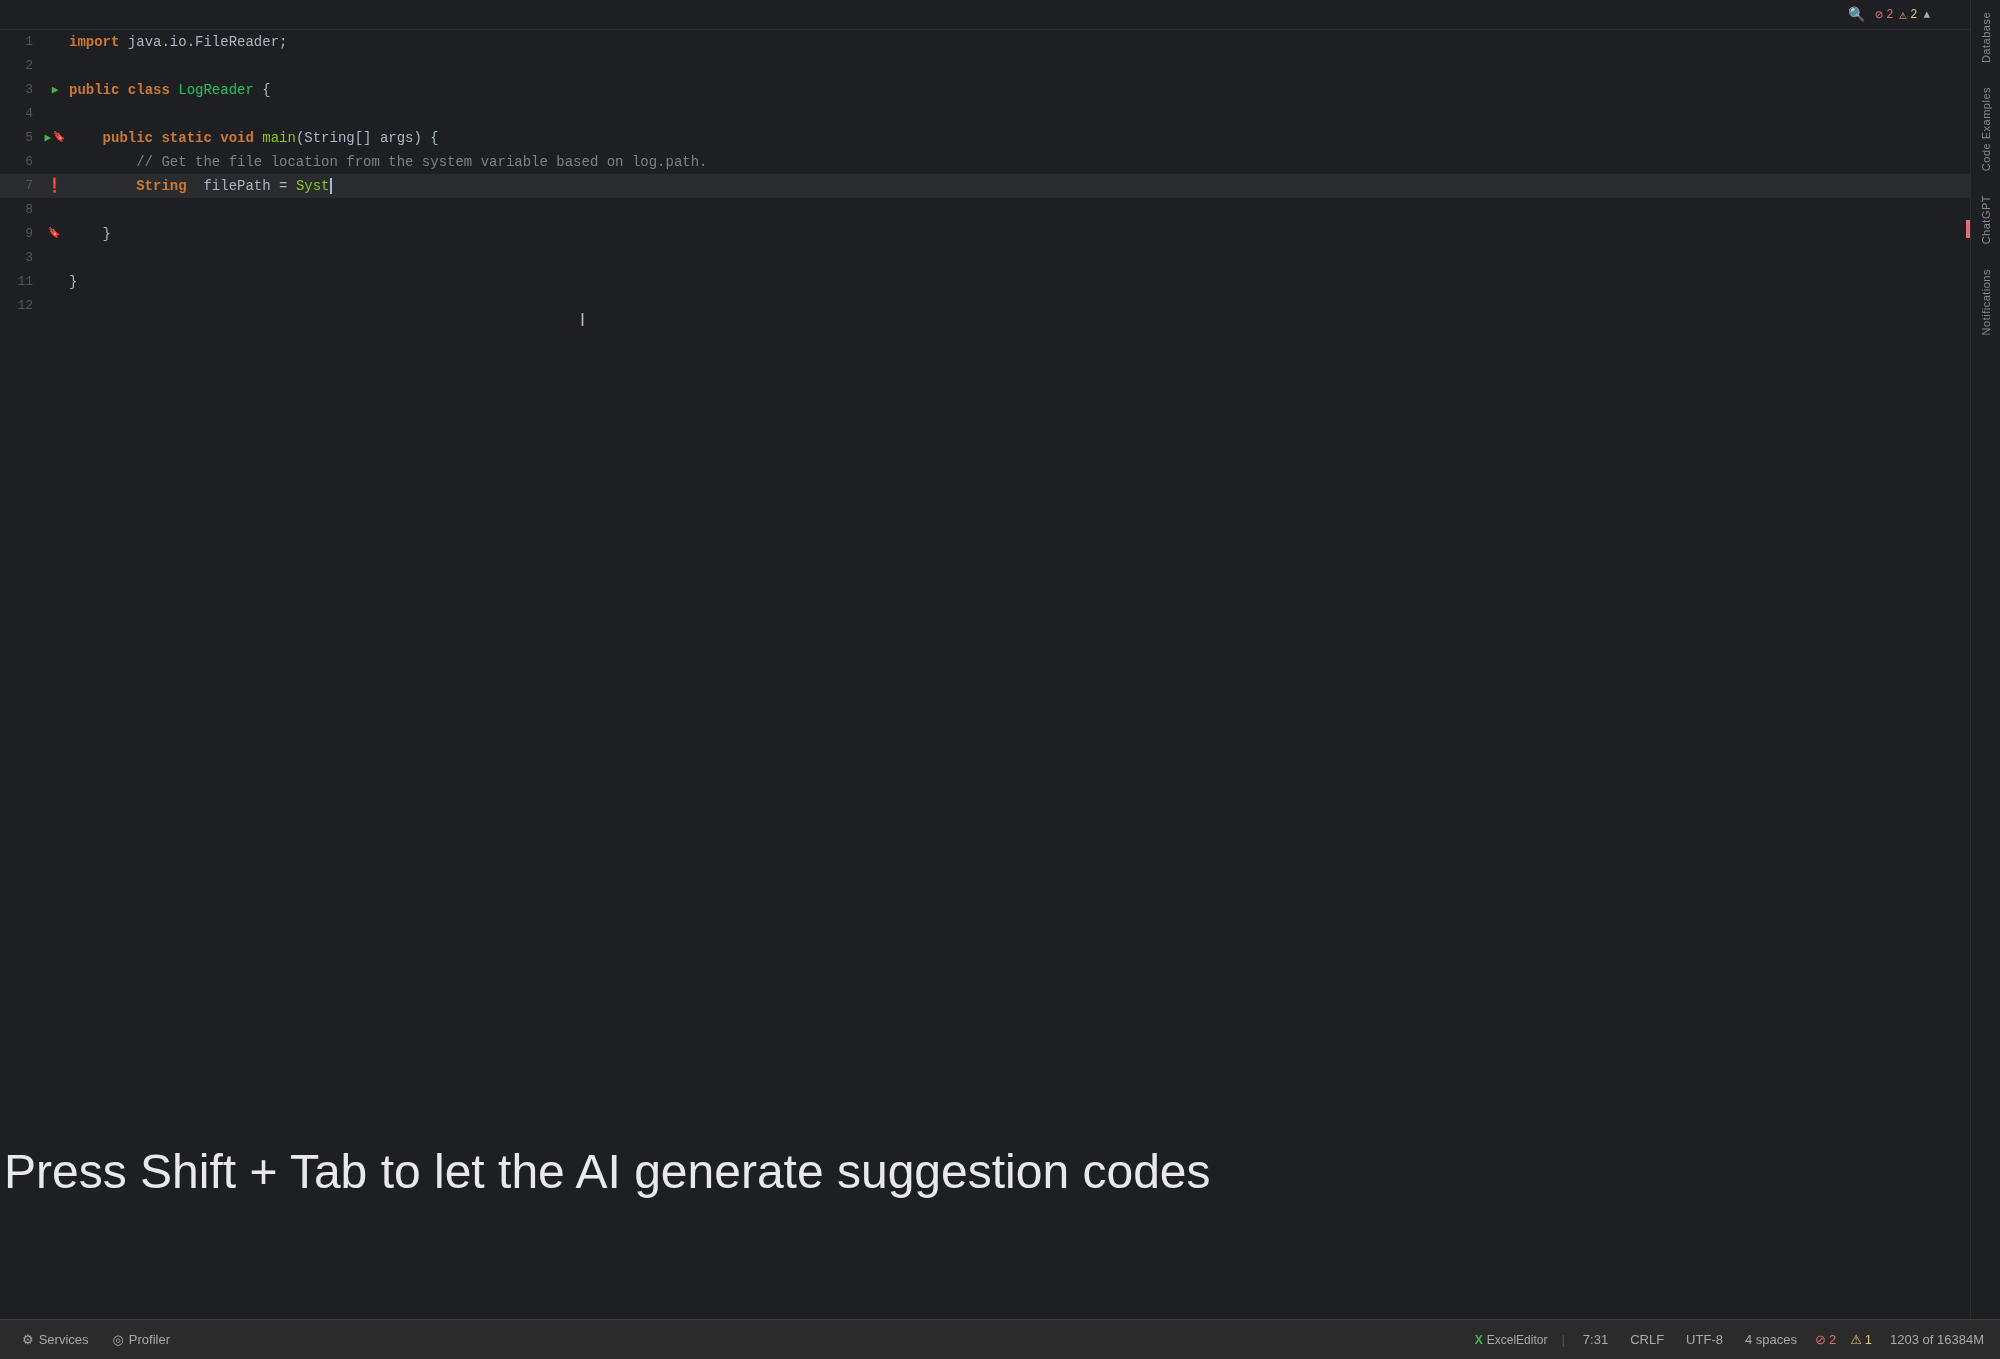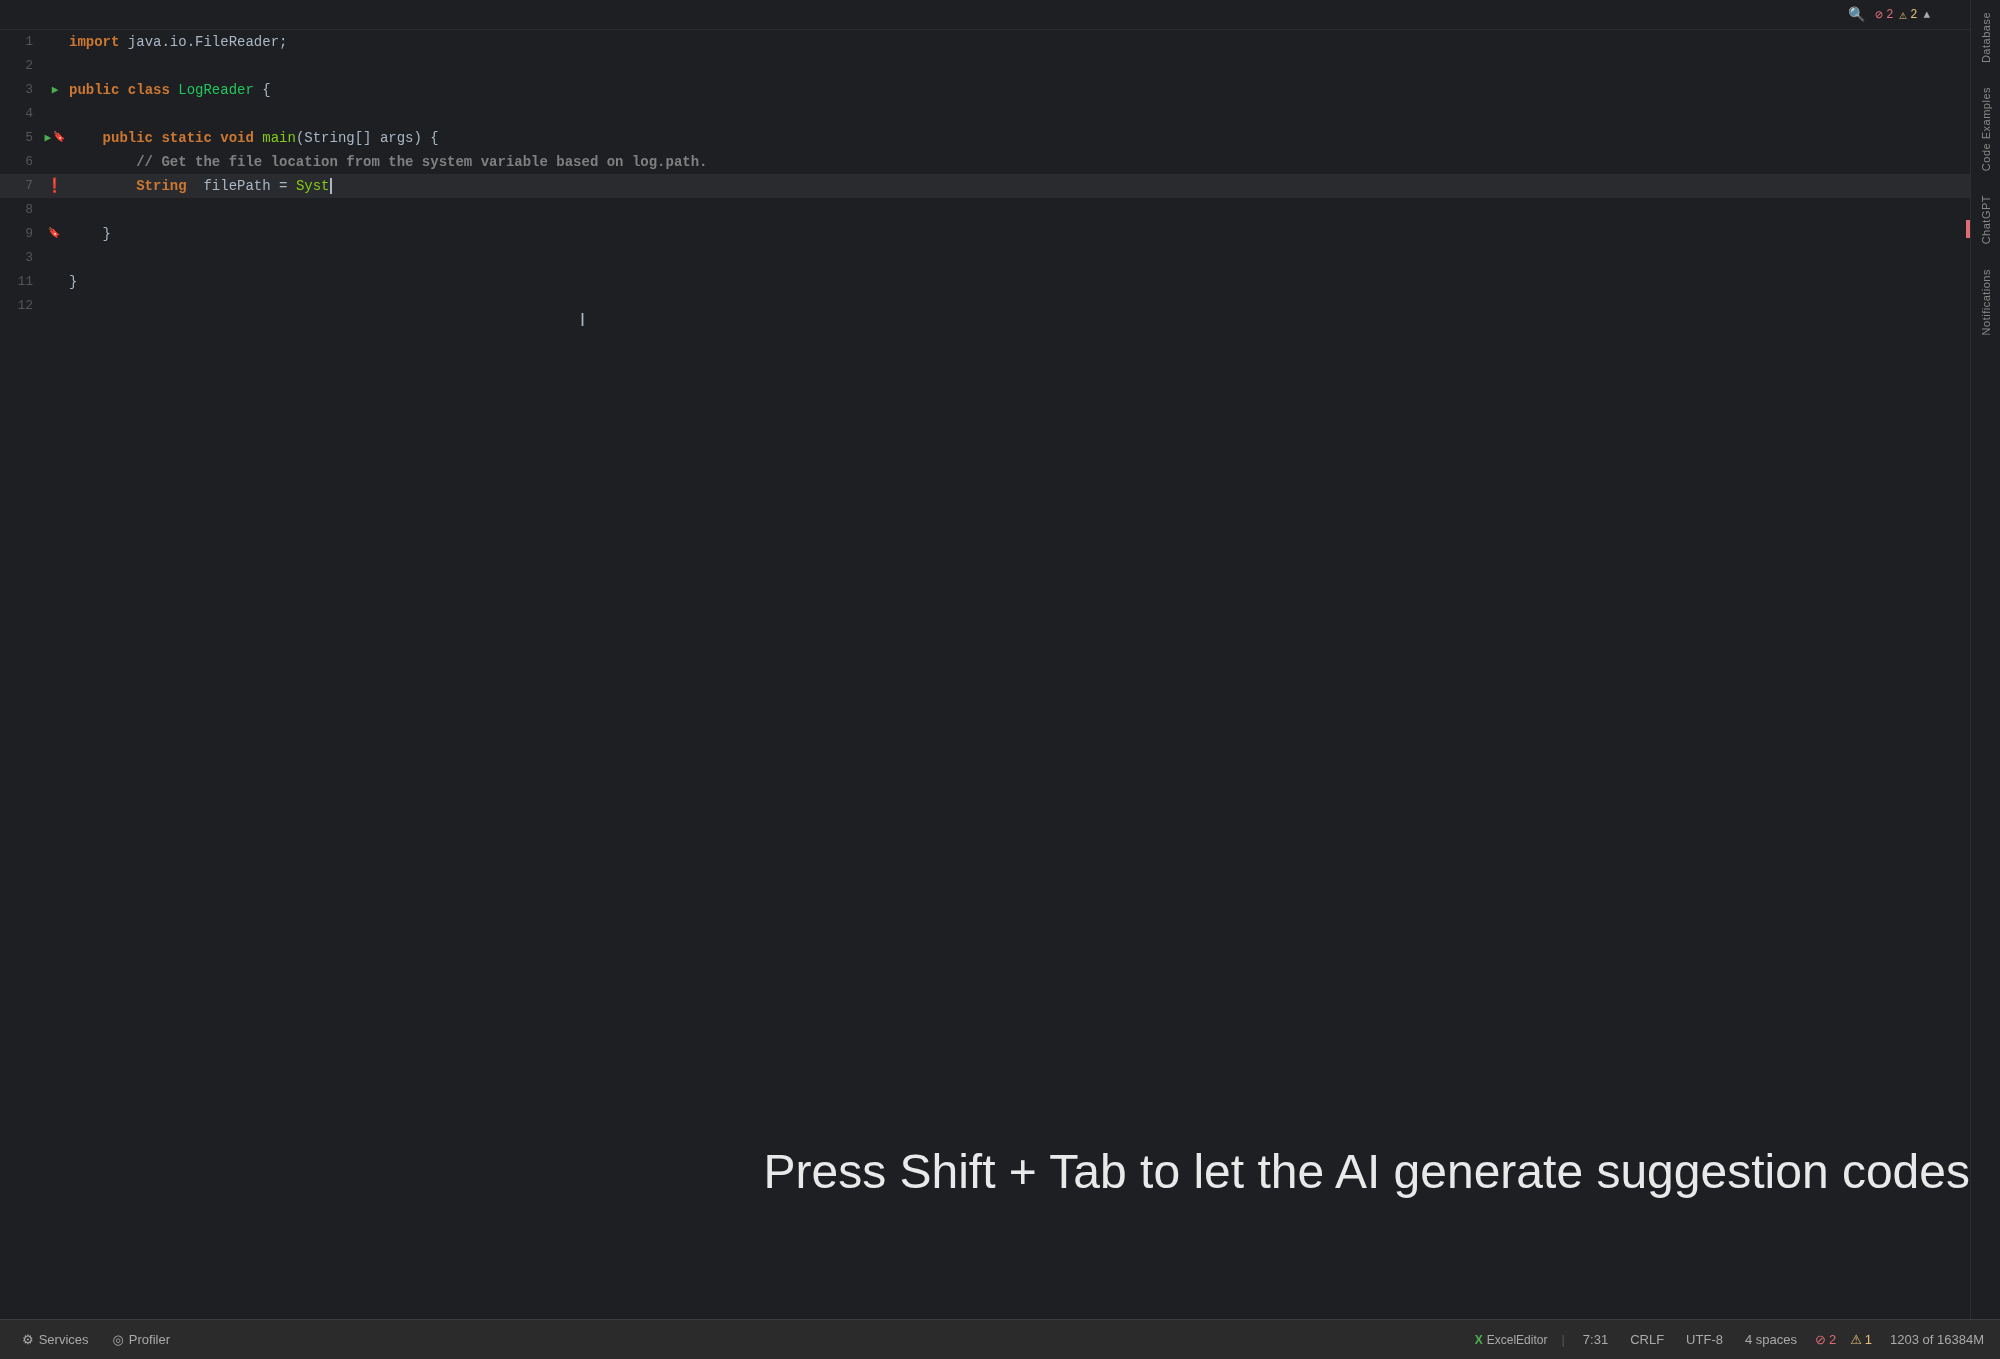--- a/index.html
+++ b/index.html
@@ -124,21 +124,21 @@
 
     .line-content {
       flex: 1;
       white-space: pre;
       padding-left: 4px;
     }
 
     
     .kw { color: #cc7832; font-weight: bold; text-align: center; }
     .class-name { color: #22c55e; }
-    .comment { color: #808080; font-weight: bold; }
+    .comment { color: #808080; }
     .method { color: #84cc16; }
     .normal { color: #a9b7c6; }
     .var-name { color: #a9b7c6; }
     .sys-class { color: #84cc16; }
     .cursor-line {
       background: #2a2b2e;
     }
     .text-cursor {
       display: inline-block;
       width: 2px;
@@ -149,25 +149,25 @@
     }
     @keyframes blink {
       0%, 100% { opacity: 1; }
       50% { opacity: 0; }
     }
 
     
     .ai-suggestion {
       position: absolute;
       bottom: 120px;
-      left: 16px;
+      left: 4px;
       right: 0;
       display: flex;
       align-items: center;
-      justify-content: flex-end;
+      justify-content: flex-start;
       pointer-events: none;
     }
 
     .ai-suggestion-text {
       color: #ffffff;
       font-family: -apple-system, BlinkMacSystemFont, 'Segoe UI', sans-serif;
       font-size: 48px;
       font-weight: 300;
       text-align: center;
       opacity: 0.9;

